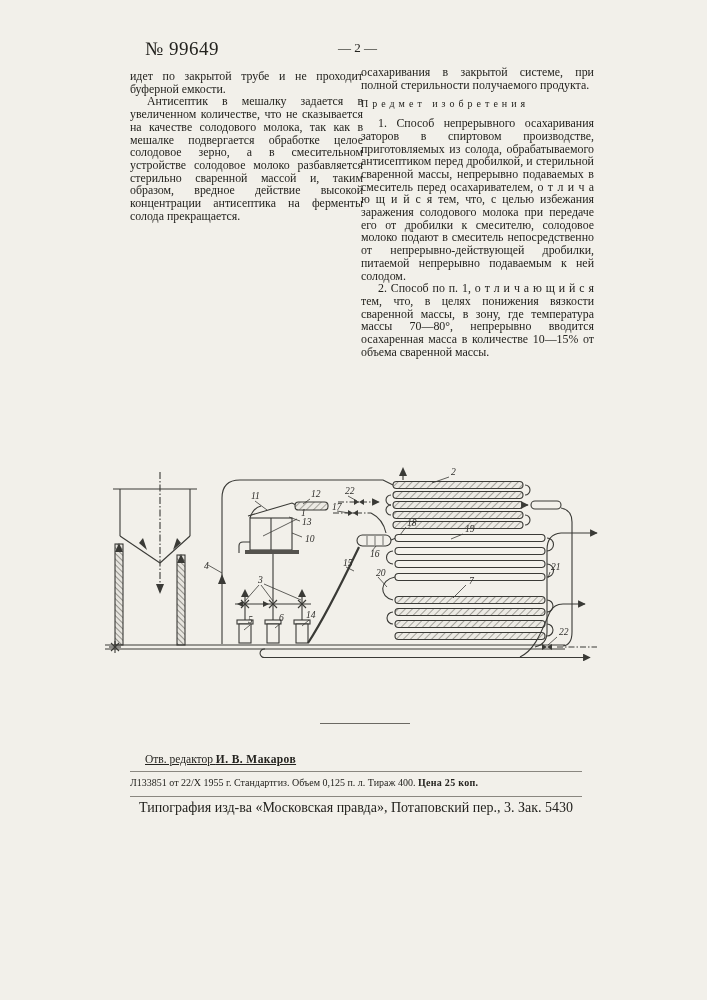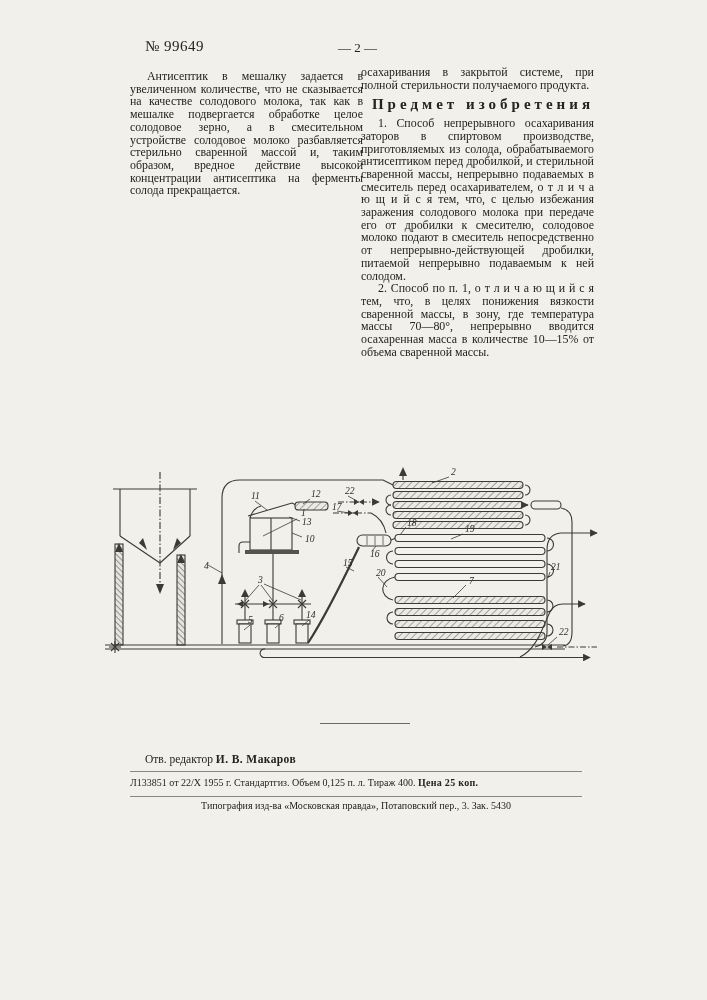--- a/index.html
+++ b/index.html
@@ -3,52 +3,53 @@
 <meta charset="utf-8">
 <style>
   html,body{margin:0;padding:0;}
   body{
     width:707px;height:1000px;position:relative;overflow:hidden;
     background:linear-gradient(160deg,#efede7 0%,#f3f1ec 30%,#f2f0ea 70%,#ecead e4 100%);
     background-color:#f2f0ea;
     font-family:"Liberation Serif","DejaVu Serif",serif;
     color:#24231f;
   }
-  .hdr-num{position:absolute;left:145px;top:38px;font-size:15px;letter-spacing:.5px;}
+  .hdr-num{position:absolute;left:145px;top:38px;font-size:19px;letter-spacing:.5px;}
   .hdr-page{position:absolute;left:338px;top:40px;font-size:13px;}
   .col{
     position:absolute;width:233px;text-align:justify;
     font-size:11.9px;line-height:12.7px;
   }
   .col p{margin:0;text-indent:17px;}
   .col p.noind{text-indent:0;}
   #left-col{left:130px;top:70px;}
   #right-col{left:361px;top:66px;}
   .claims-heading{
-    text-indent:0 !important;text-align:right;
-    letter-spacing:4px;margin:7px 0 6px 0 !important;font-size:15px;font-weight:bold;
+    text-indent:0 !important;text-align:left;
+    letter-spacing:4px;margin:7px 0 6px 0 !important;font-size:10px;
   }
   #figure-wrap{position:absolute;left:95px;top:466px;width:545px;height:245px;}
   svg text.fl{font-family:"Liberation Serif",serif;font-style:italic;font-size:9.6px;fill:#2e2d2a;}
   .mid-rule{position:absolute;left:320px;top:723px;width:90px;height:1px;background:#6b6963;}
-  .footer-editor{position:absolute;left:145px;top:753px;font-size:11.5px;}
+  .footer-editor{position:absolute;left:145px;top:753px;font-size:11.5px;text-decoration:underline;}
   .footer-editor b{letter-spacing:.4px;}
   .f-rule1{position:absolute;left:130px;top:771px;width:452px;height:1px;background:#8a8780;}
   .footer-info{position:absolute;left:130px;top:777px;width:452px;font-size:10px;white-space:nowrap;}
   .footer-info b{letter-spacing:.3px;}
   .f-rule2{position:absolute;left:130px;top:796px;width:452px;height:1px;background:#8a8780;}
-  .footer-print{position:absolute;left:130px;top:800px;width:452px;text-align:center;font-size:10px;}
+  .footer-print{position:absolute;left:130px;top:800px;width:452px;text-align:center;font-size:14px;}
 </style>
 </head>
 <body>
 
 <div class="hdr-num">№ 99649</div>
 <div class="hdr-page">— 2 —</div>
 
 <div id="left-col" class="col">
+    <p class="noind">идет по закрытой трубе и не проходит буферной емкости.</p>
     <p>Антисептик в мешалку задается в увеличенном количестве, что не сказывается на качестве солодового молока, так как в мешалке подвергается обработке целое солодовое зерно, а в смесительном устройстве солодовое молоко разбавляется стерильно сваренной массой и, таким образом, вредное действие высокой концентрации антисептика на ферменты солода прекращается.</p>
   </div>
 
 <div id="right-col" class="col">
   <p class="noind">осахаривания в закрытой системе, при полной стерильности получаемого продукта.</p>
   <p class="claims-heading">Предмет изобретения</p>
   <span id="claims"><p>1. Способ непрерывного осахаривания заторов в спиртовом производстве, приготовляемых из солода, обрабатываемого антисептиком перед дробилкой, и стерильной сваренной массы, непрерывно подаваемых в смеситель перед осахаривателем, о т л и ч а ю щ и й с я  тем, что, с целью избежания заражения солодового молока при передаче его от дробилки к смесителю, солодовое молоко подают в смеситель непосредственно от непрерывно-действующей дробилки, питаемой непрерывно подаваемым к ней солодом.</p><p>2. Способ по п. 1, о т л и ч а ю щ и й с я  тем, что, в целях понижения вязкости сваренной массы, в зону, где температура массы 70—80°, непрерывно вводится осахаренная масса в количестве 10—15% от объема сваренной массы.</p></span>
 </div>
 
 <div id="figure-wrap">

